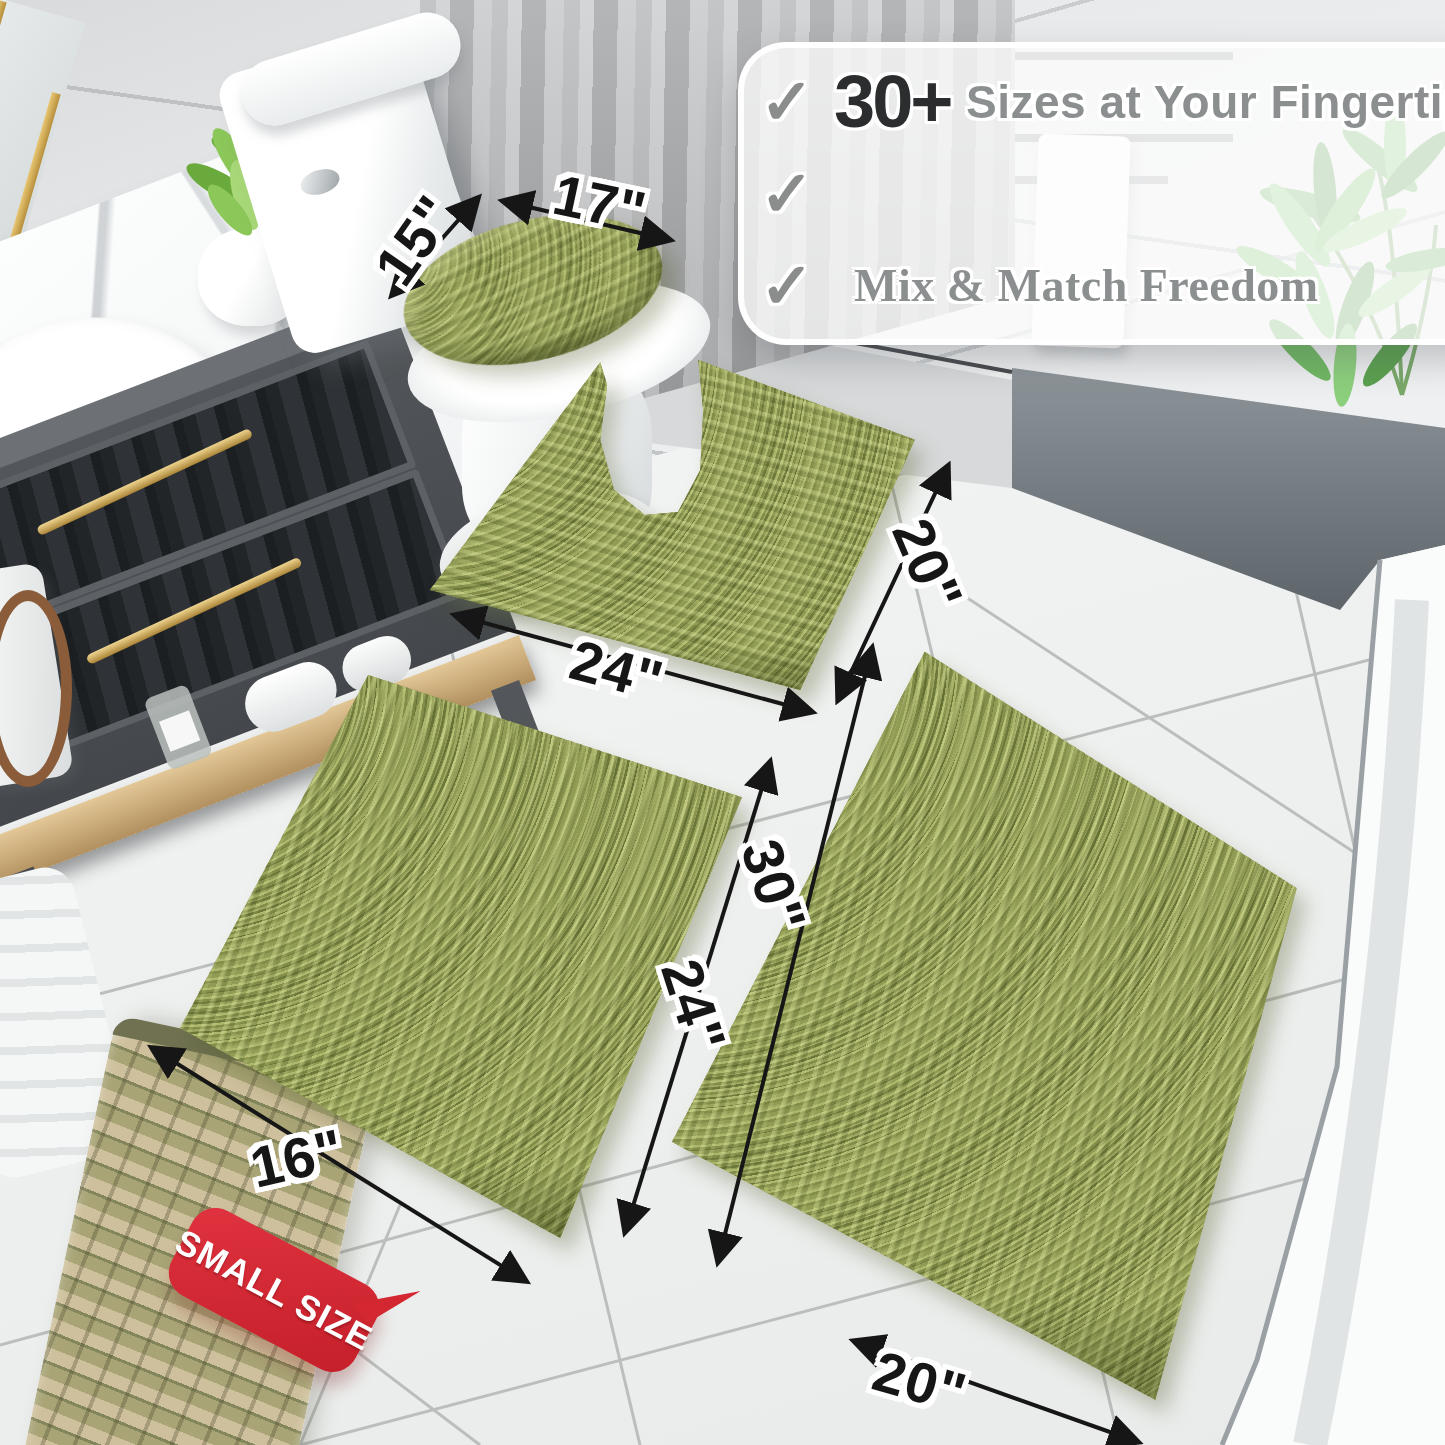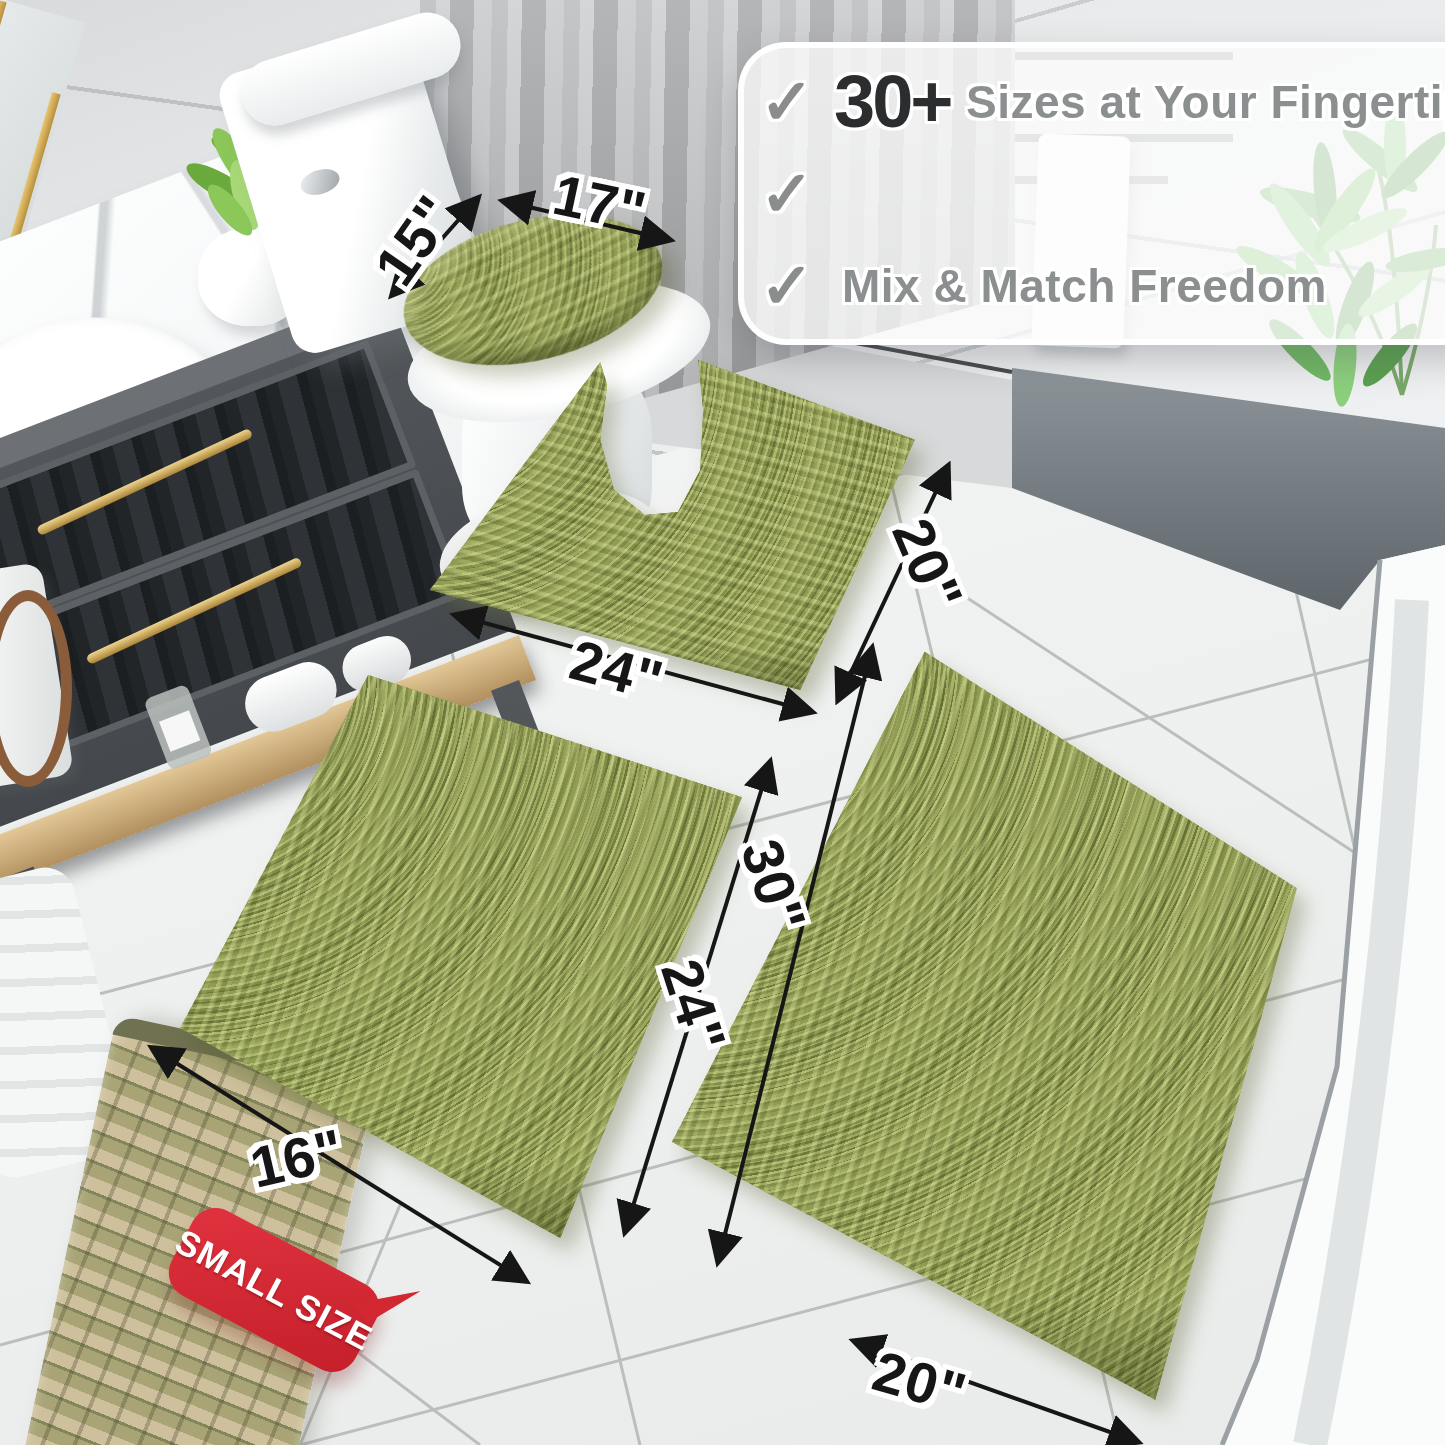--- a/index.html
+++ b/index.html
@@ -306,21 +306,21 @@
     <div class="prow">
       <span class="pcheck halo">✓</span>
       <span class="pstat halo">30+</span>
       <span class="plabel halo">Sizes at Your Fingertips</span>
     </div>
     <div class="prow">
       <span class="pcheck halo">✓</span>
     </div>
     <div class="prow">
       <span class="pcheck halo">✓</span>
-      <span class="plabel halo" style="margin-left:8px;">Mix &amp; Match Freedom</span>
+      <span class="plabel halo" style="margin-left:20px;font-family:Liberation Serif, serif;">Mix &amp; Match Freedom</span>
     </div>
   </div>
 
   <div class="abs badge">
     <div class="badge-tail"></div>
     <span class="badge-text">SMALL SIZE</span>
   </div>
 
 </div>
 

